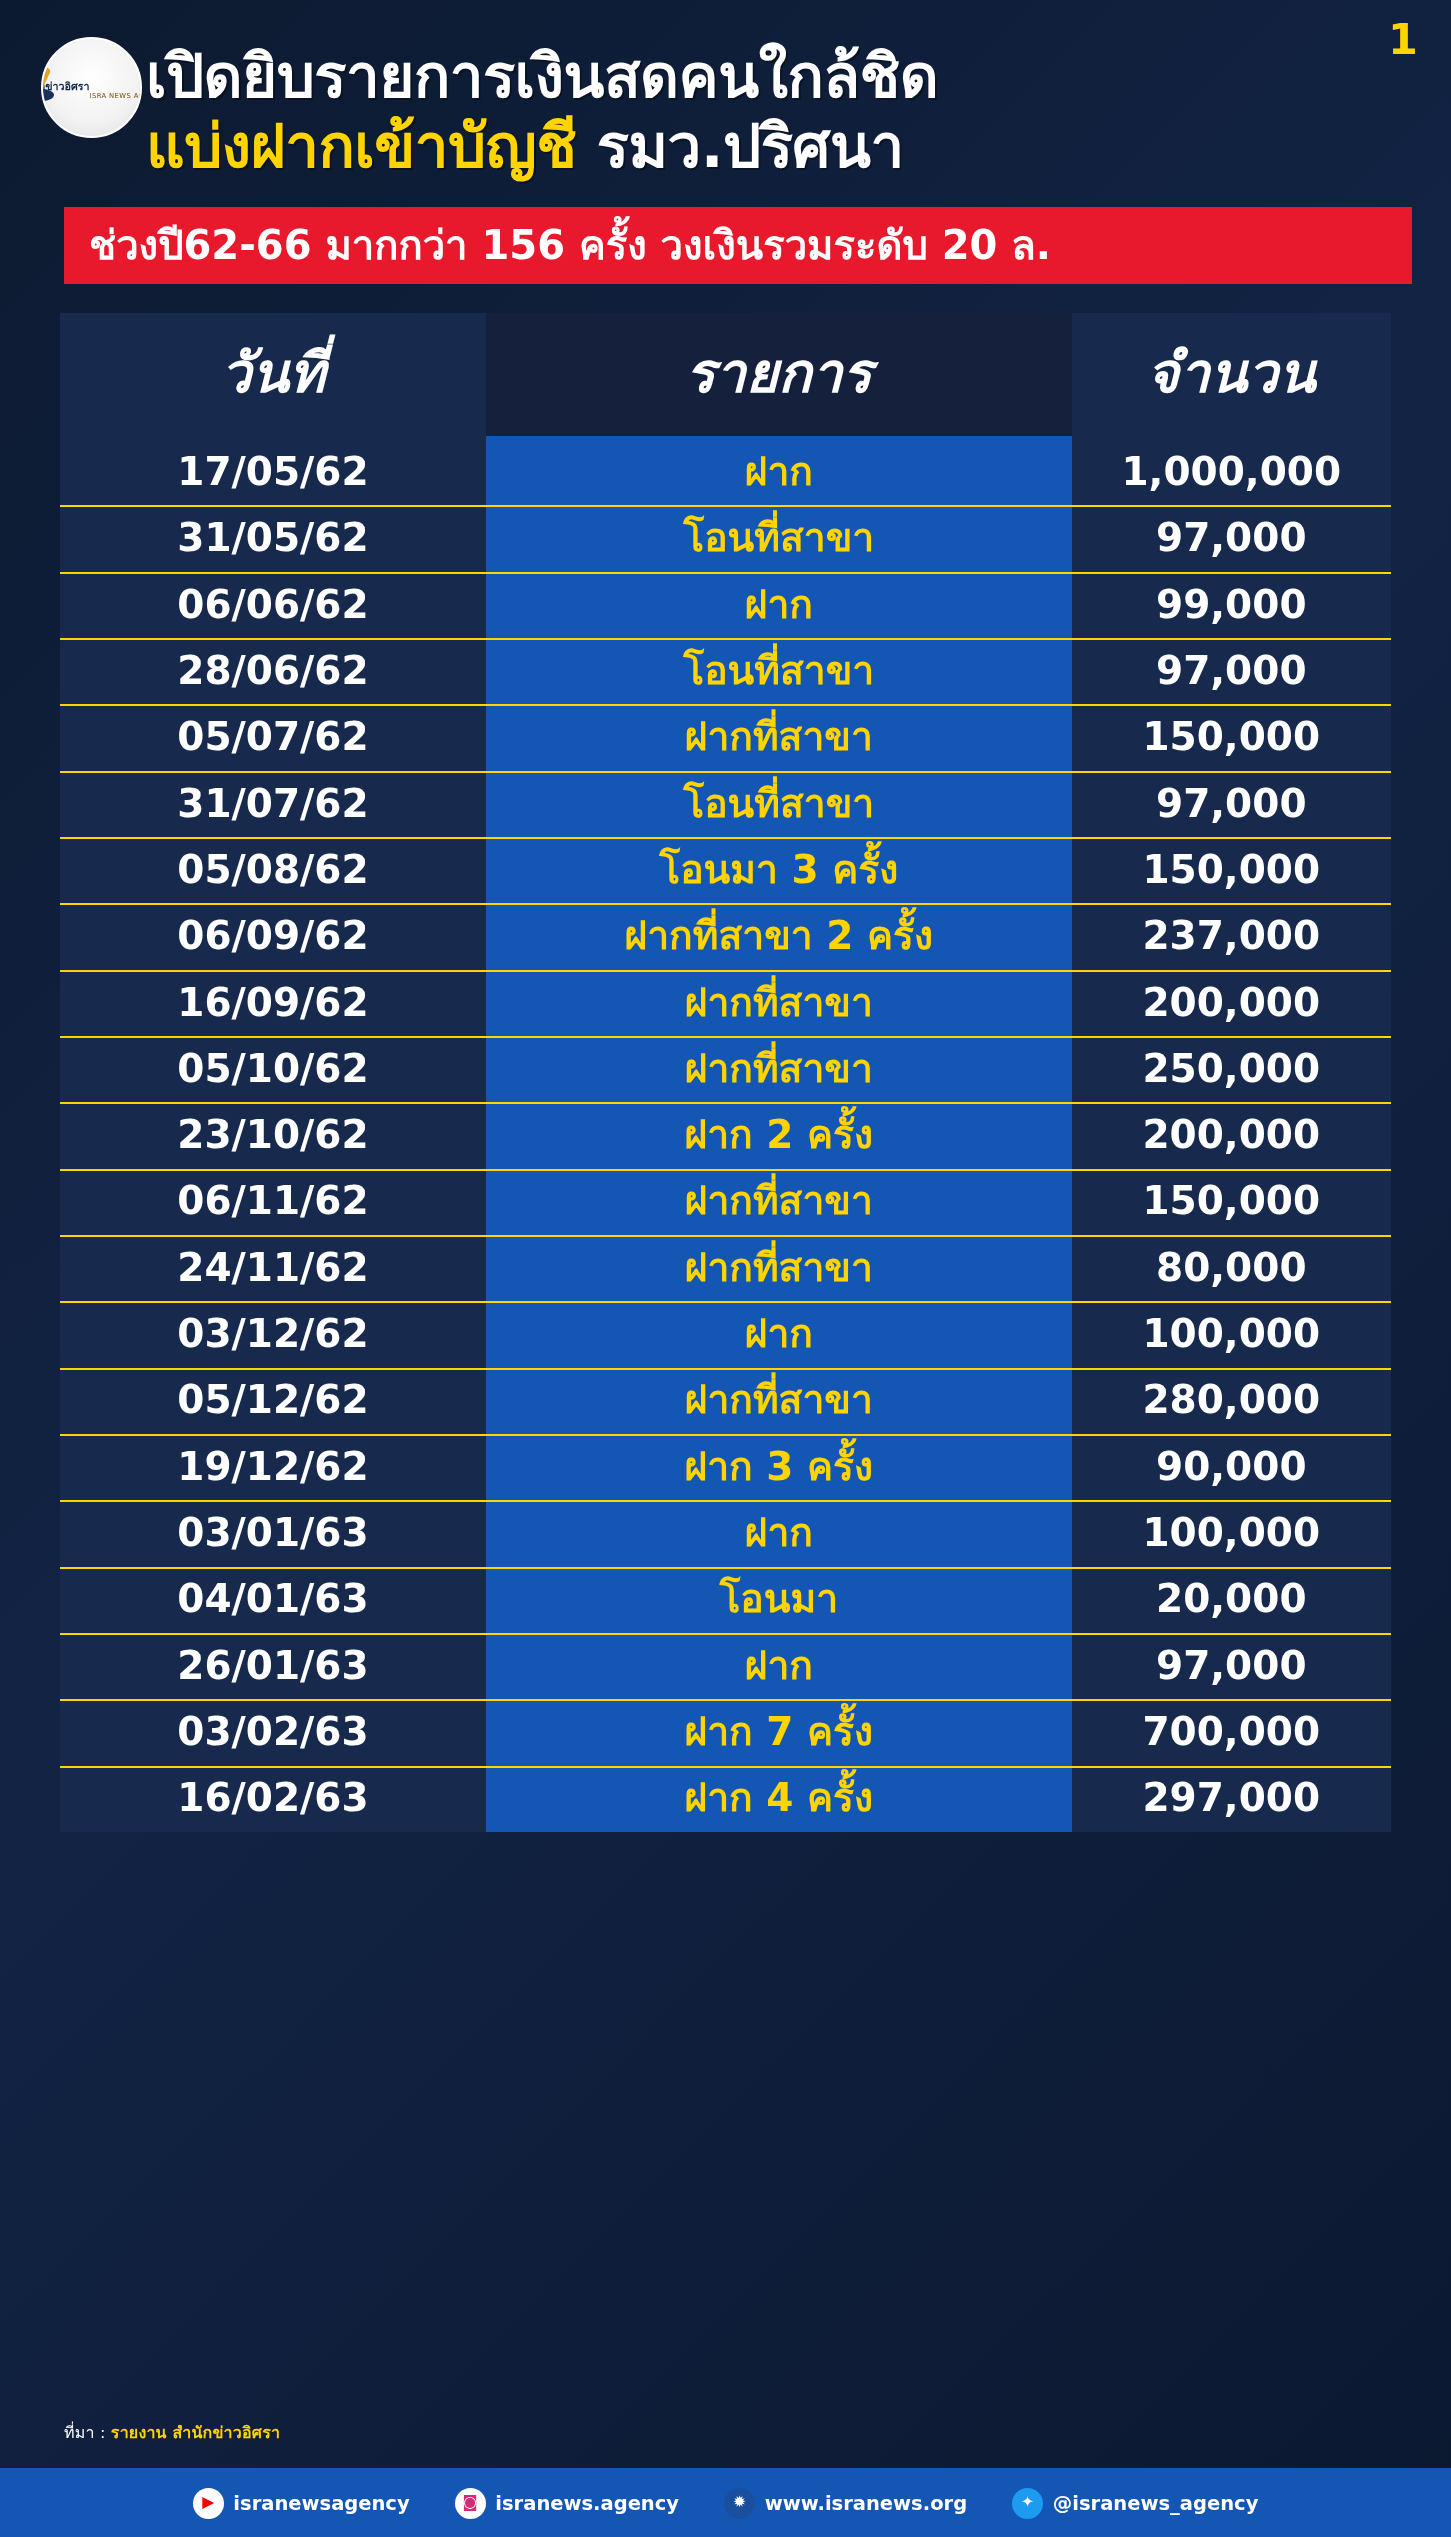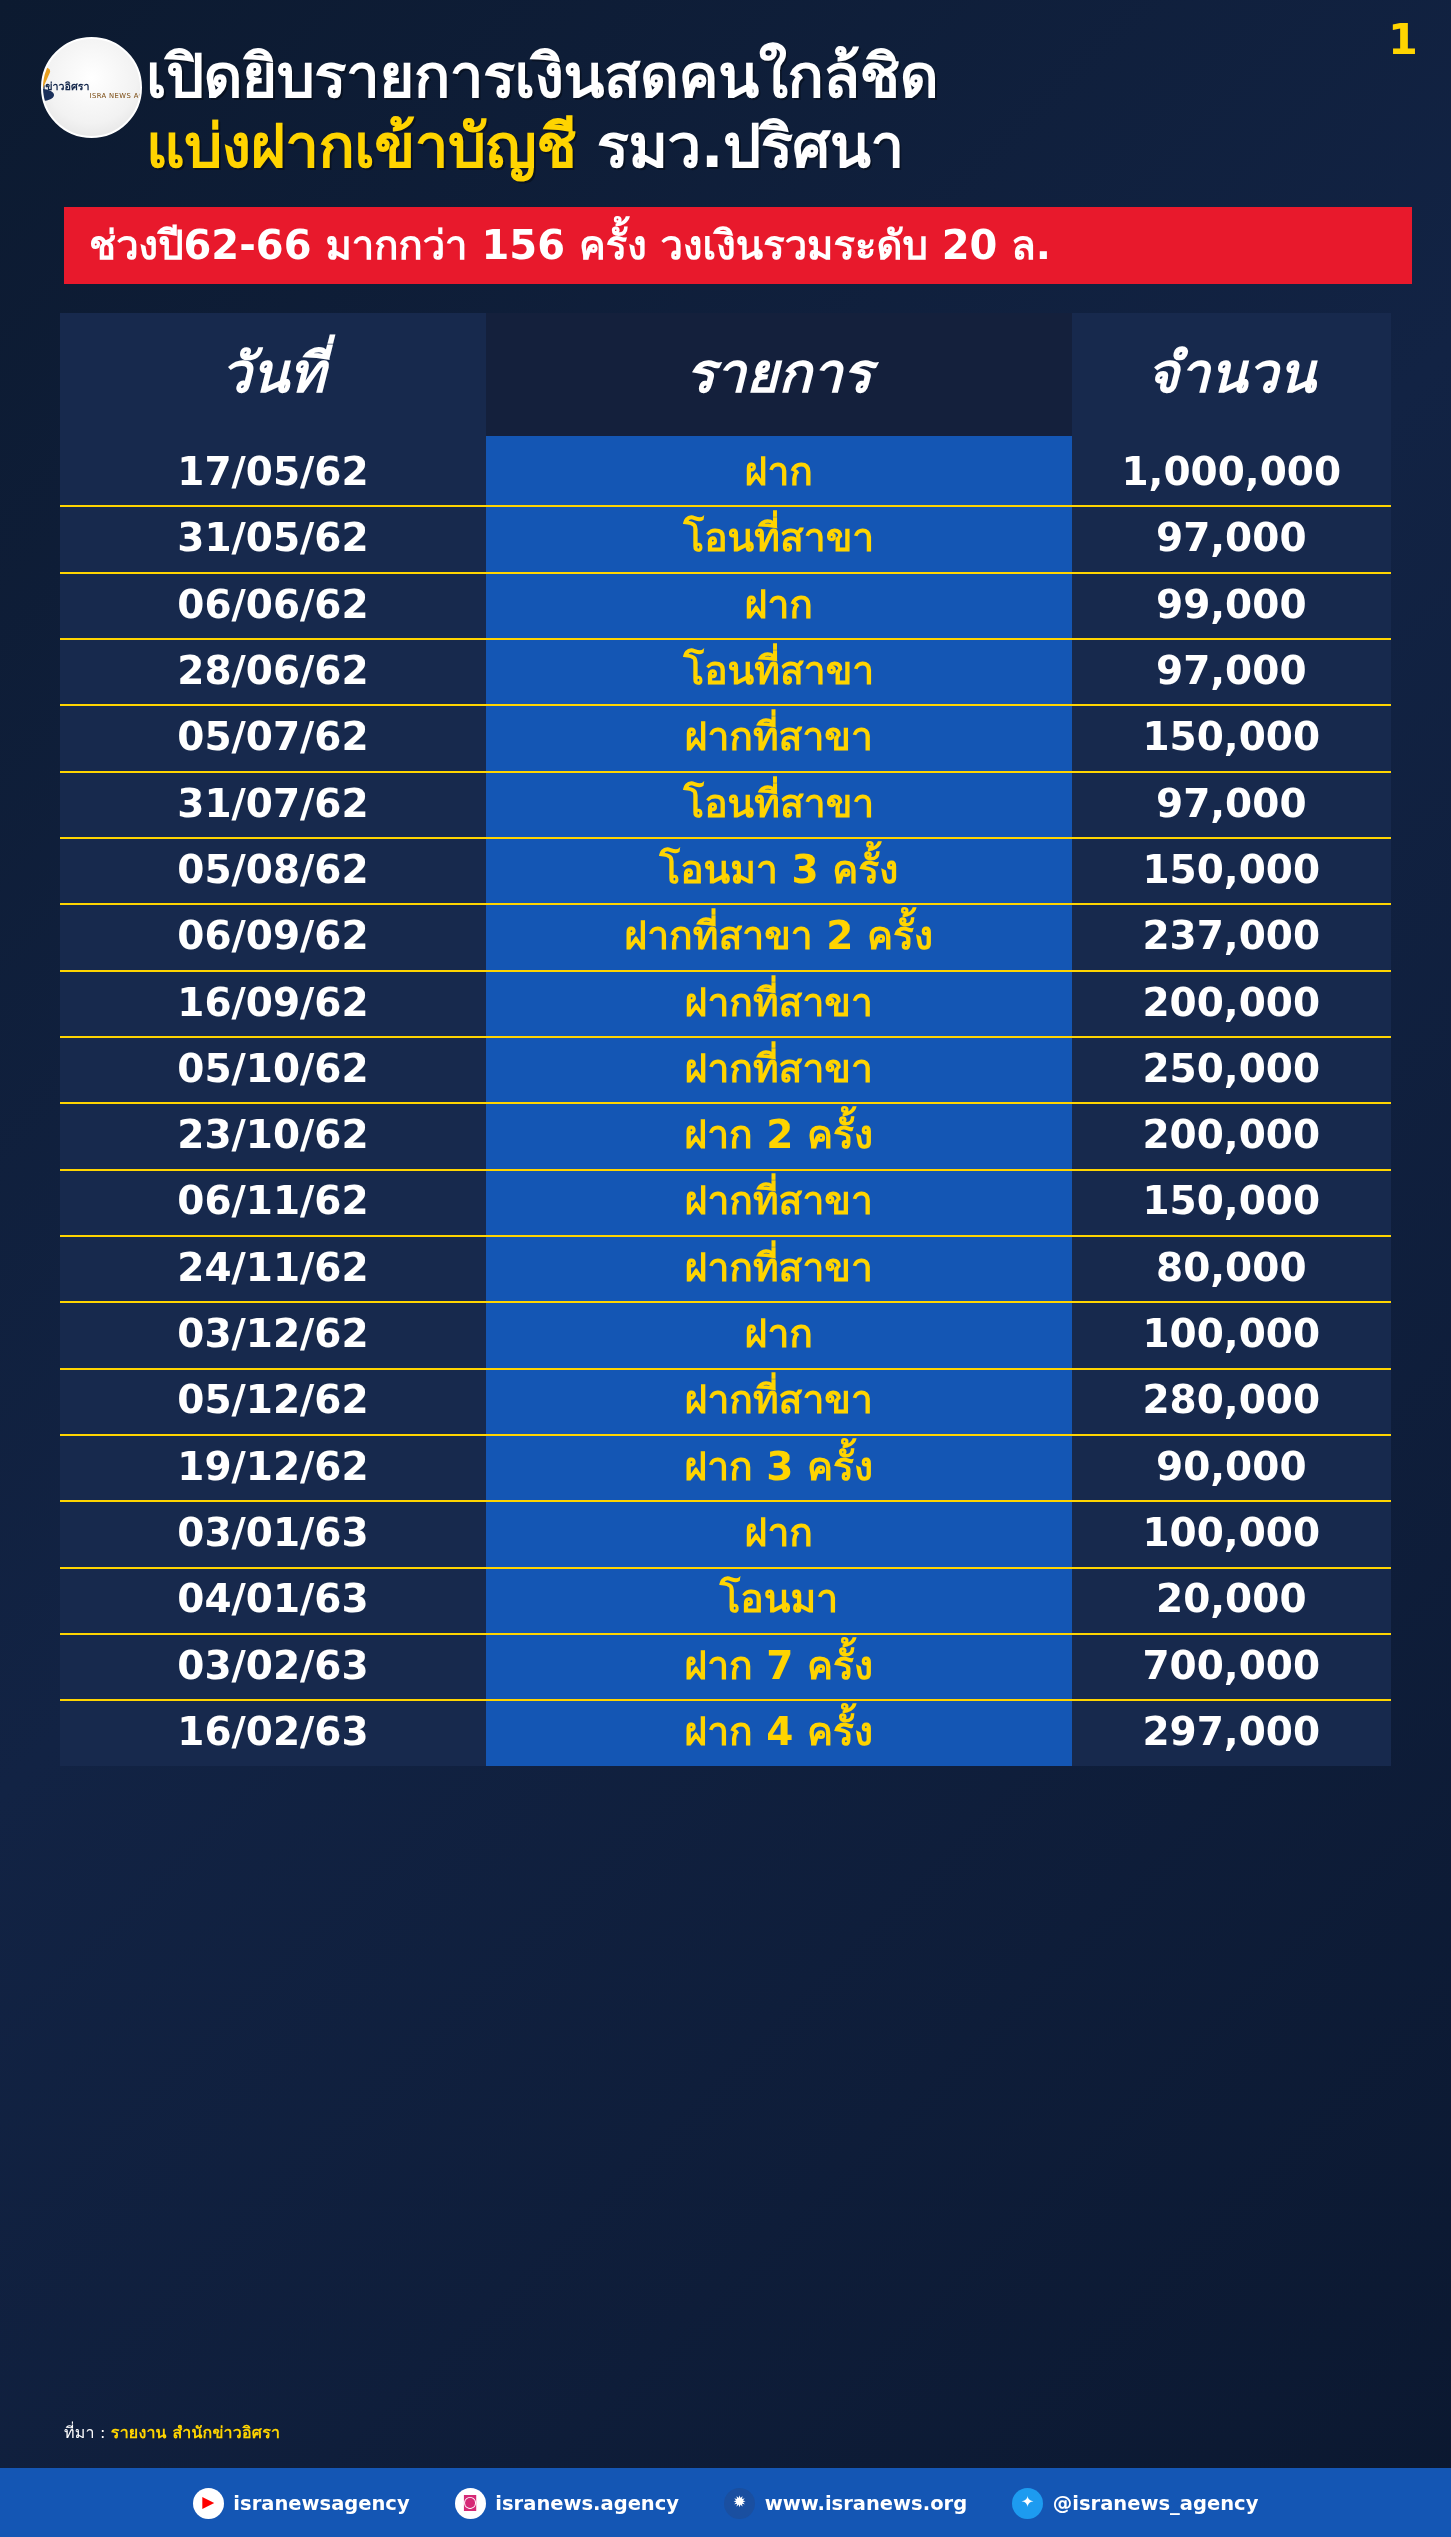--- a/index.html
+++ b/index.html
@@ -336,20 +336,25 @@
             <td class="td-date">03/01/63</td>
             <td class="td-item">ฝาก</td>
             <td class="td-amt">100,000</td>
           </tr>
           <tr>
             <td class="td-date">04/01/63</td>
             <td class="td-item">โอนมา</td>
             <td class="td-amt">20,000</td>
           </tr>
           <tr>
+            <td class="td-date">26/01/63</td>
+            <td class="td-item">ฝาก</td>
+            <td class="td-amt">97,000</td>
+          </tr>
+          <tr>
             <td class="td-date">03/02/63</td>
             <td class="td-item">ฝาก 7 ครั้ง</td>
             <td class="td-amt">700,000</td>
           </tr>
           <tr>
             <td class="td-date">16/02/63</td>
             <td class="td-item">ฝาก 4 ครั้ง</td>
             <td class="td-amt">297,000</td>
           </tr>
         </tbody>

